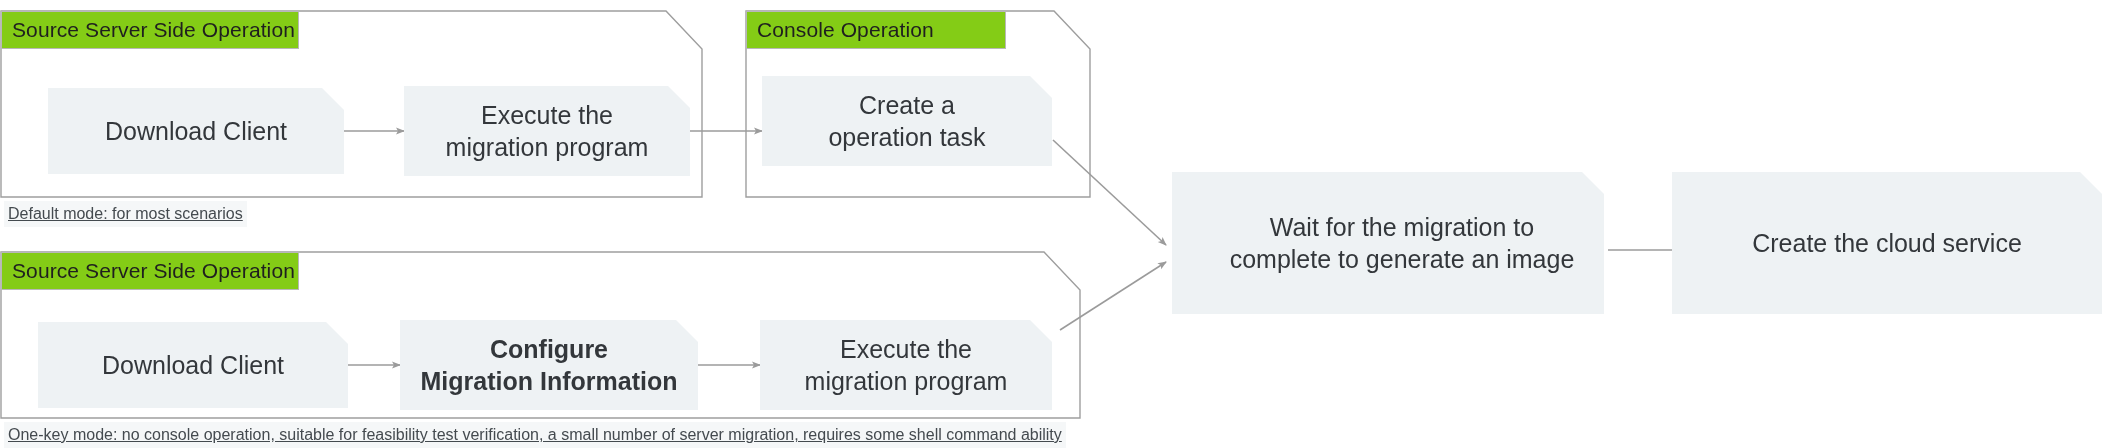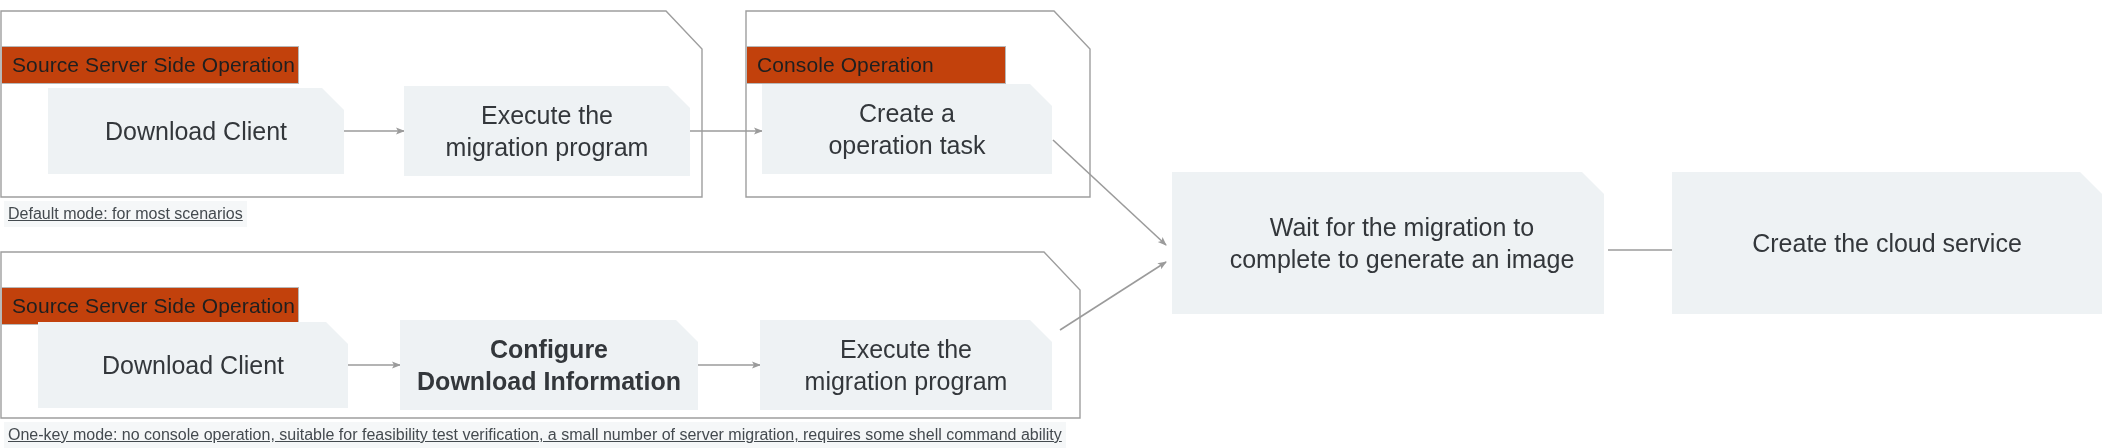--- a/index.html
+++ b/index.html
@@ -16,31 +16,30 @@
   }
   .svg-layer{
     position:absolute;
     left:0; top:0;
     width:2102px;
     height:448px;
     pointer-events:none;
   }
   .group-header{
     position:absolute;
-    background:#c2410c;
+    background:#84cc16;
     border:1px solid #b8b8b8;
     box-sizing:border-box;
     display:flex;
     align-items:center;
     padding-left:10px;
     font-size:21px;
     color:#1f1f1f;
     letter-spacing:0.1px;
     white-space:nowrap;
-    margin-top:35px;
   }
   
   .node{
     position:absolute;
     background:#eef2f4;
     box-sizing:border-box;
     display:flex;
     align-items:center;
     justify-content:center;
     text-align:center;
@@ -104,32 +103,32 @@
 
   <div class="node" style="left:48px; top:88px; width:296px; height:86px;">
     <span>Download Client</span>
   </div>
 
   <div class="node" style="left:404px; top:86px; width:286px; height:90px; flex-direction:column;">
     <span>Execute the</span>
     <span>migration program</span>
   </div>
 
-  <div class="node" style="left:762px; top:84px; width:290px; height:90px; flex-direction:column;text-align:right;">
+  <div class="node" style="left:762px; top:76px; width:290px; height:90px; flex-direction:column;text-align:right;">
     <span>Create a</span>
     <span>operation task</span>
   </div>
 
   <div class="node" style="left:38px; top:322px; width:310px; height:86px;">
     <span>Download Client</span>
   </div>
 
   <div class="node" style="left:400px; top:320px; width:298px; height:90px; flex-direction:column;font-weight:bold;">
     <span>Configure</span>
-    <span>Download Information</span>
+    <span>Migration Information</span>
   </div>
 
   <div class="node" style="left:760px; top:320px; width:292px; height:90px; flex-direction:column;">
     <span>Execute the</span>
     <span>migration program</span>
   </div>
 
   <div class="node" style="left:1172px; top:172px; width:432px; height:142px; flex-direction:column;padding-left:28px;">
     <span>Wait for the migration to</span>
     <span>complete to generate an image</span>

